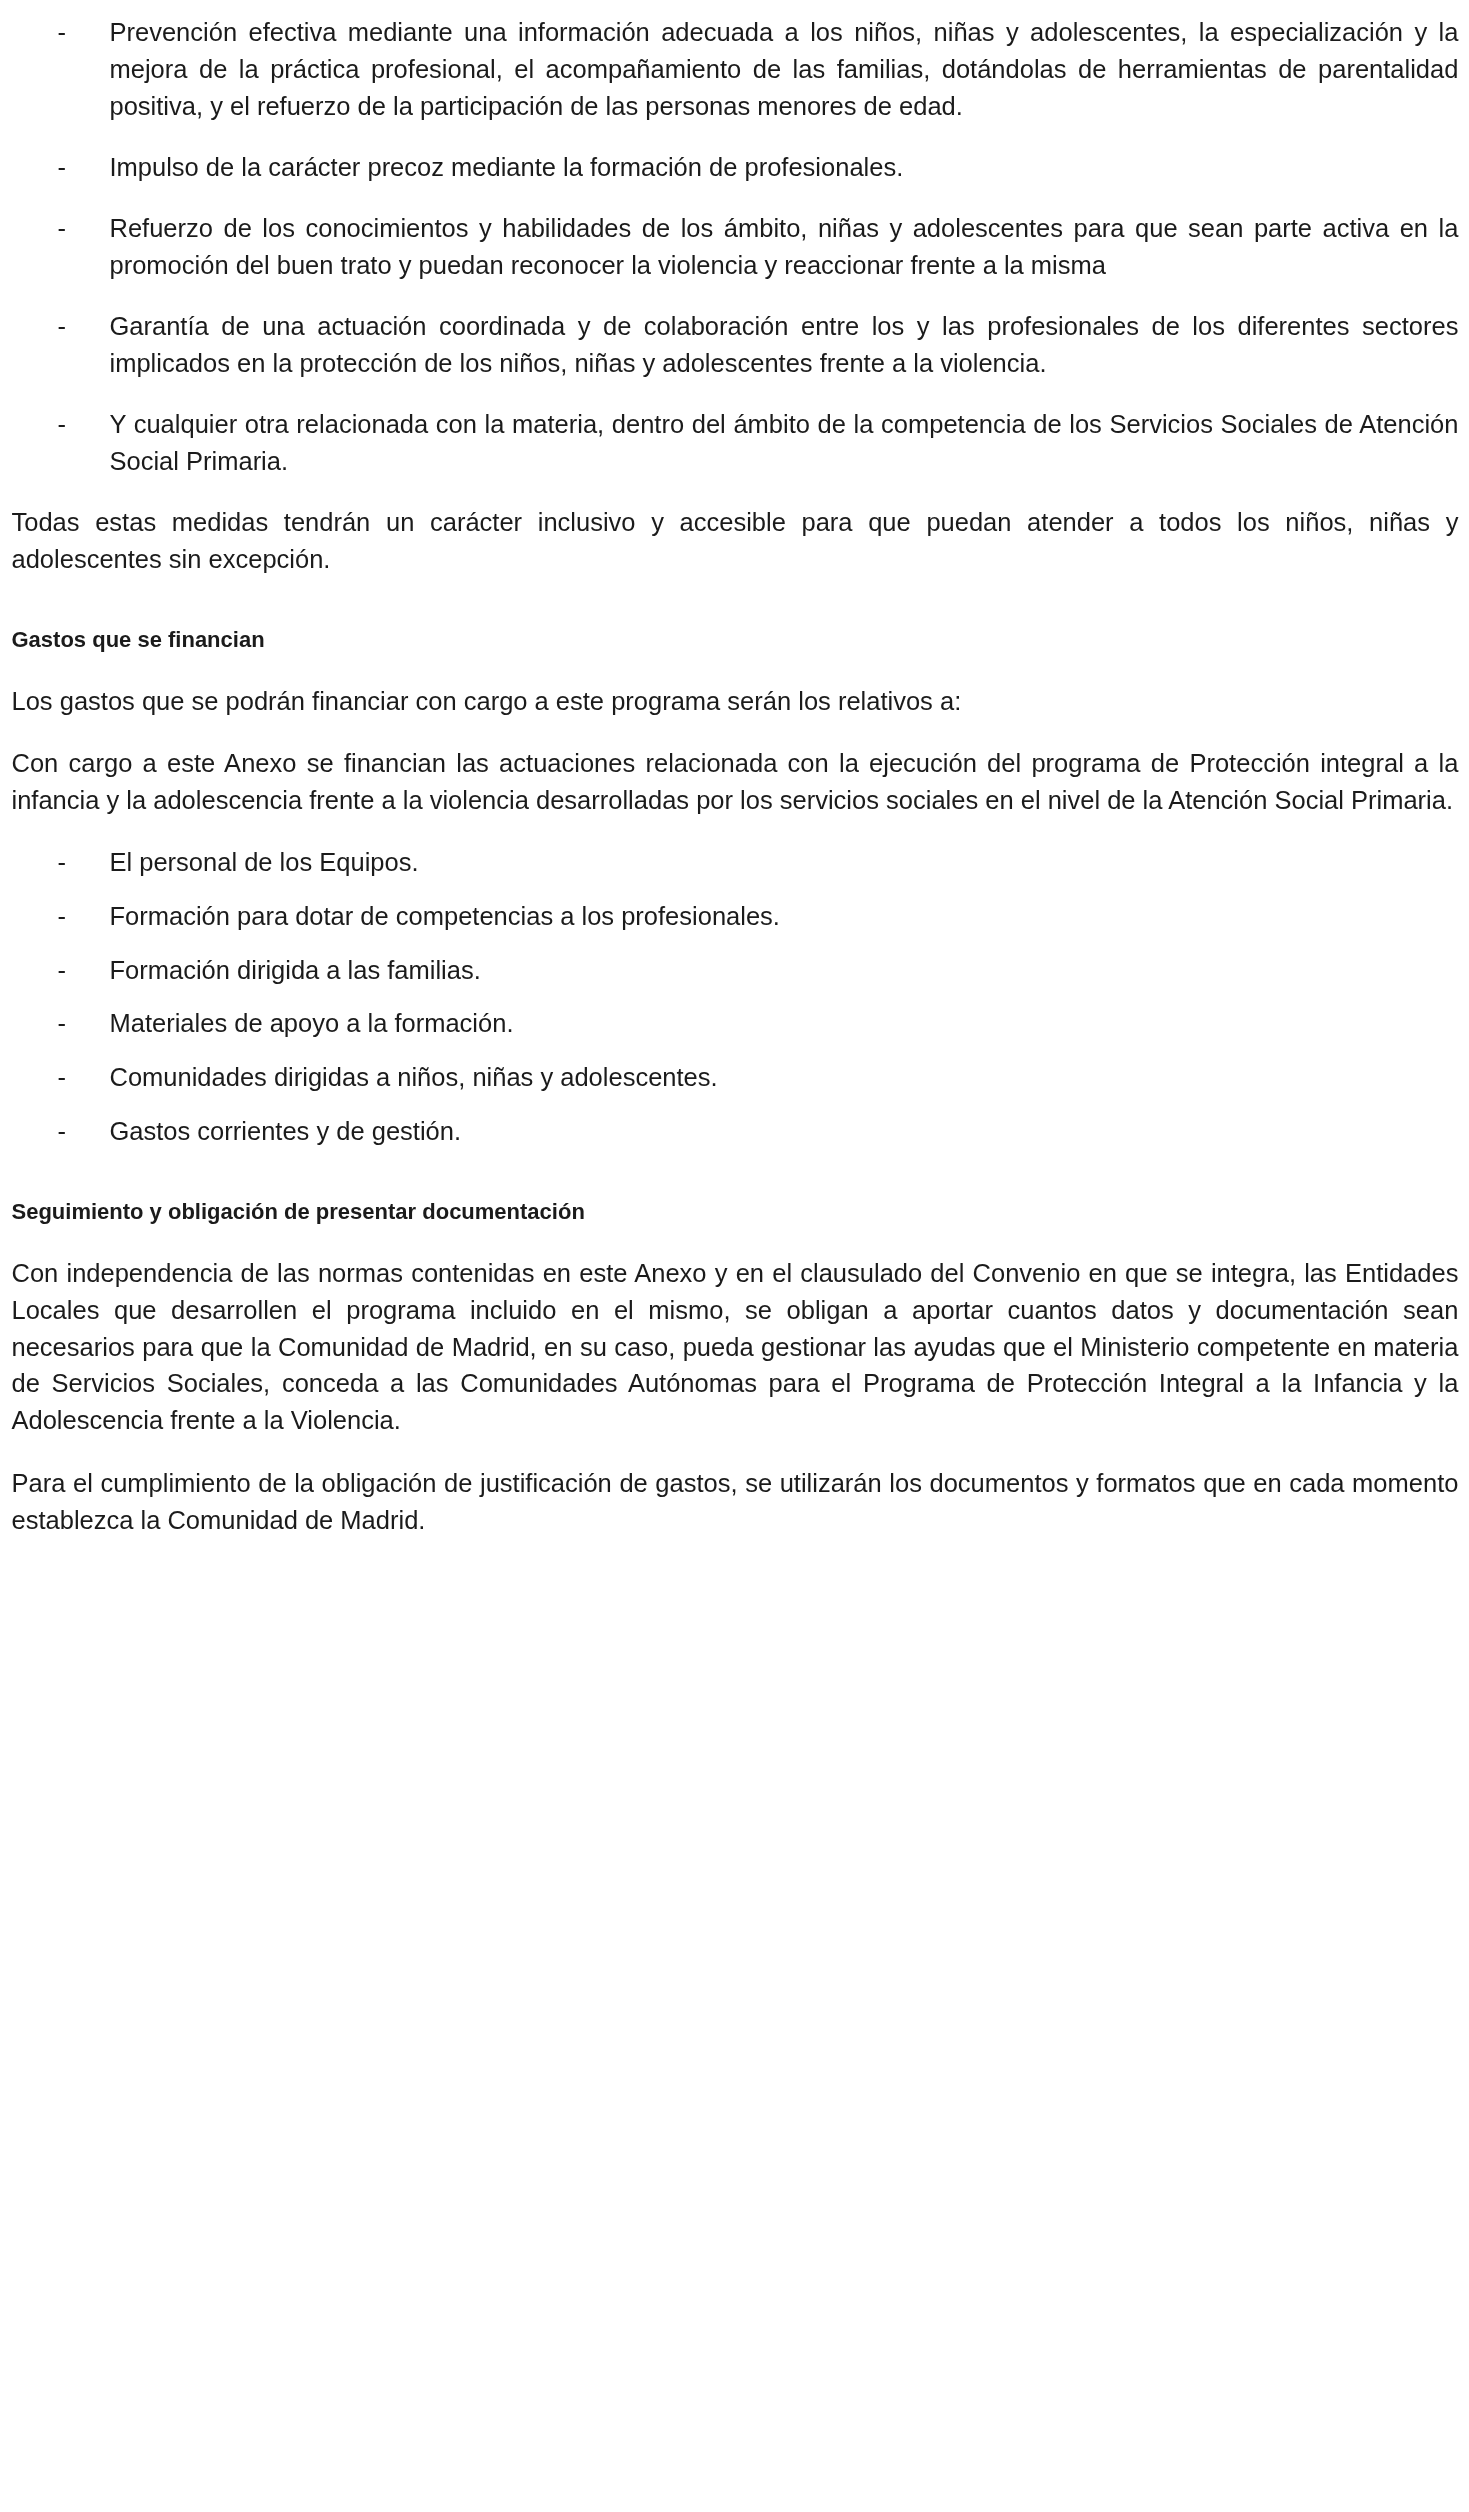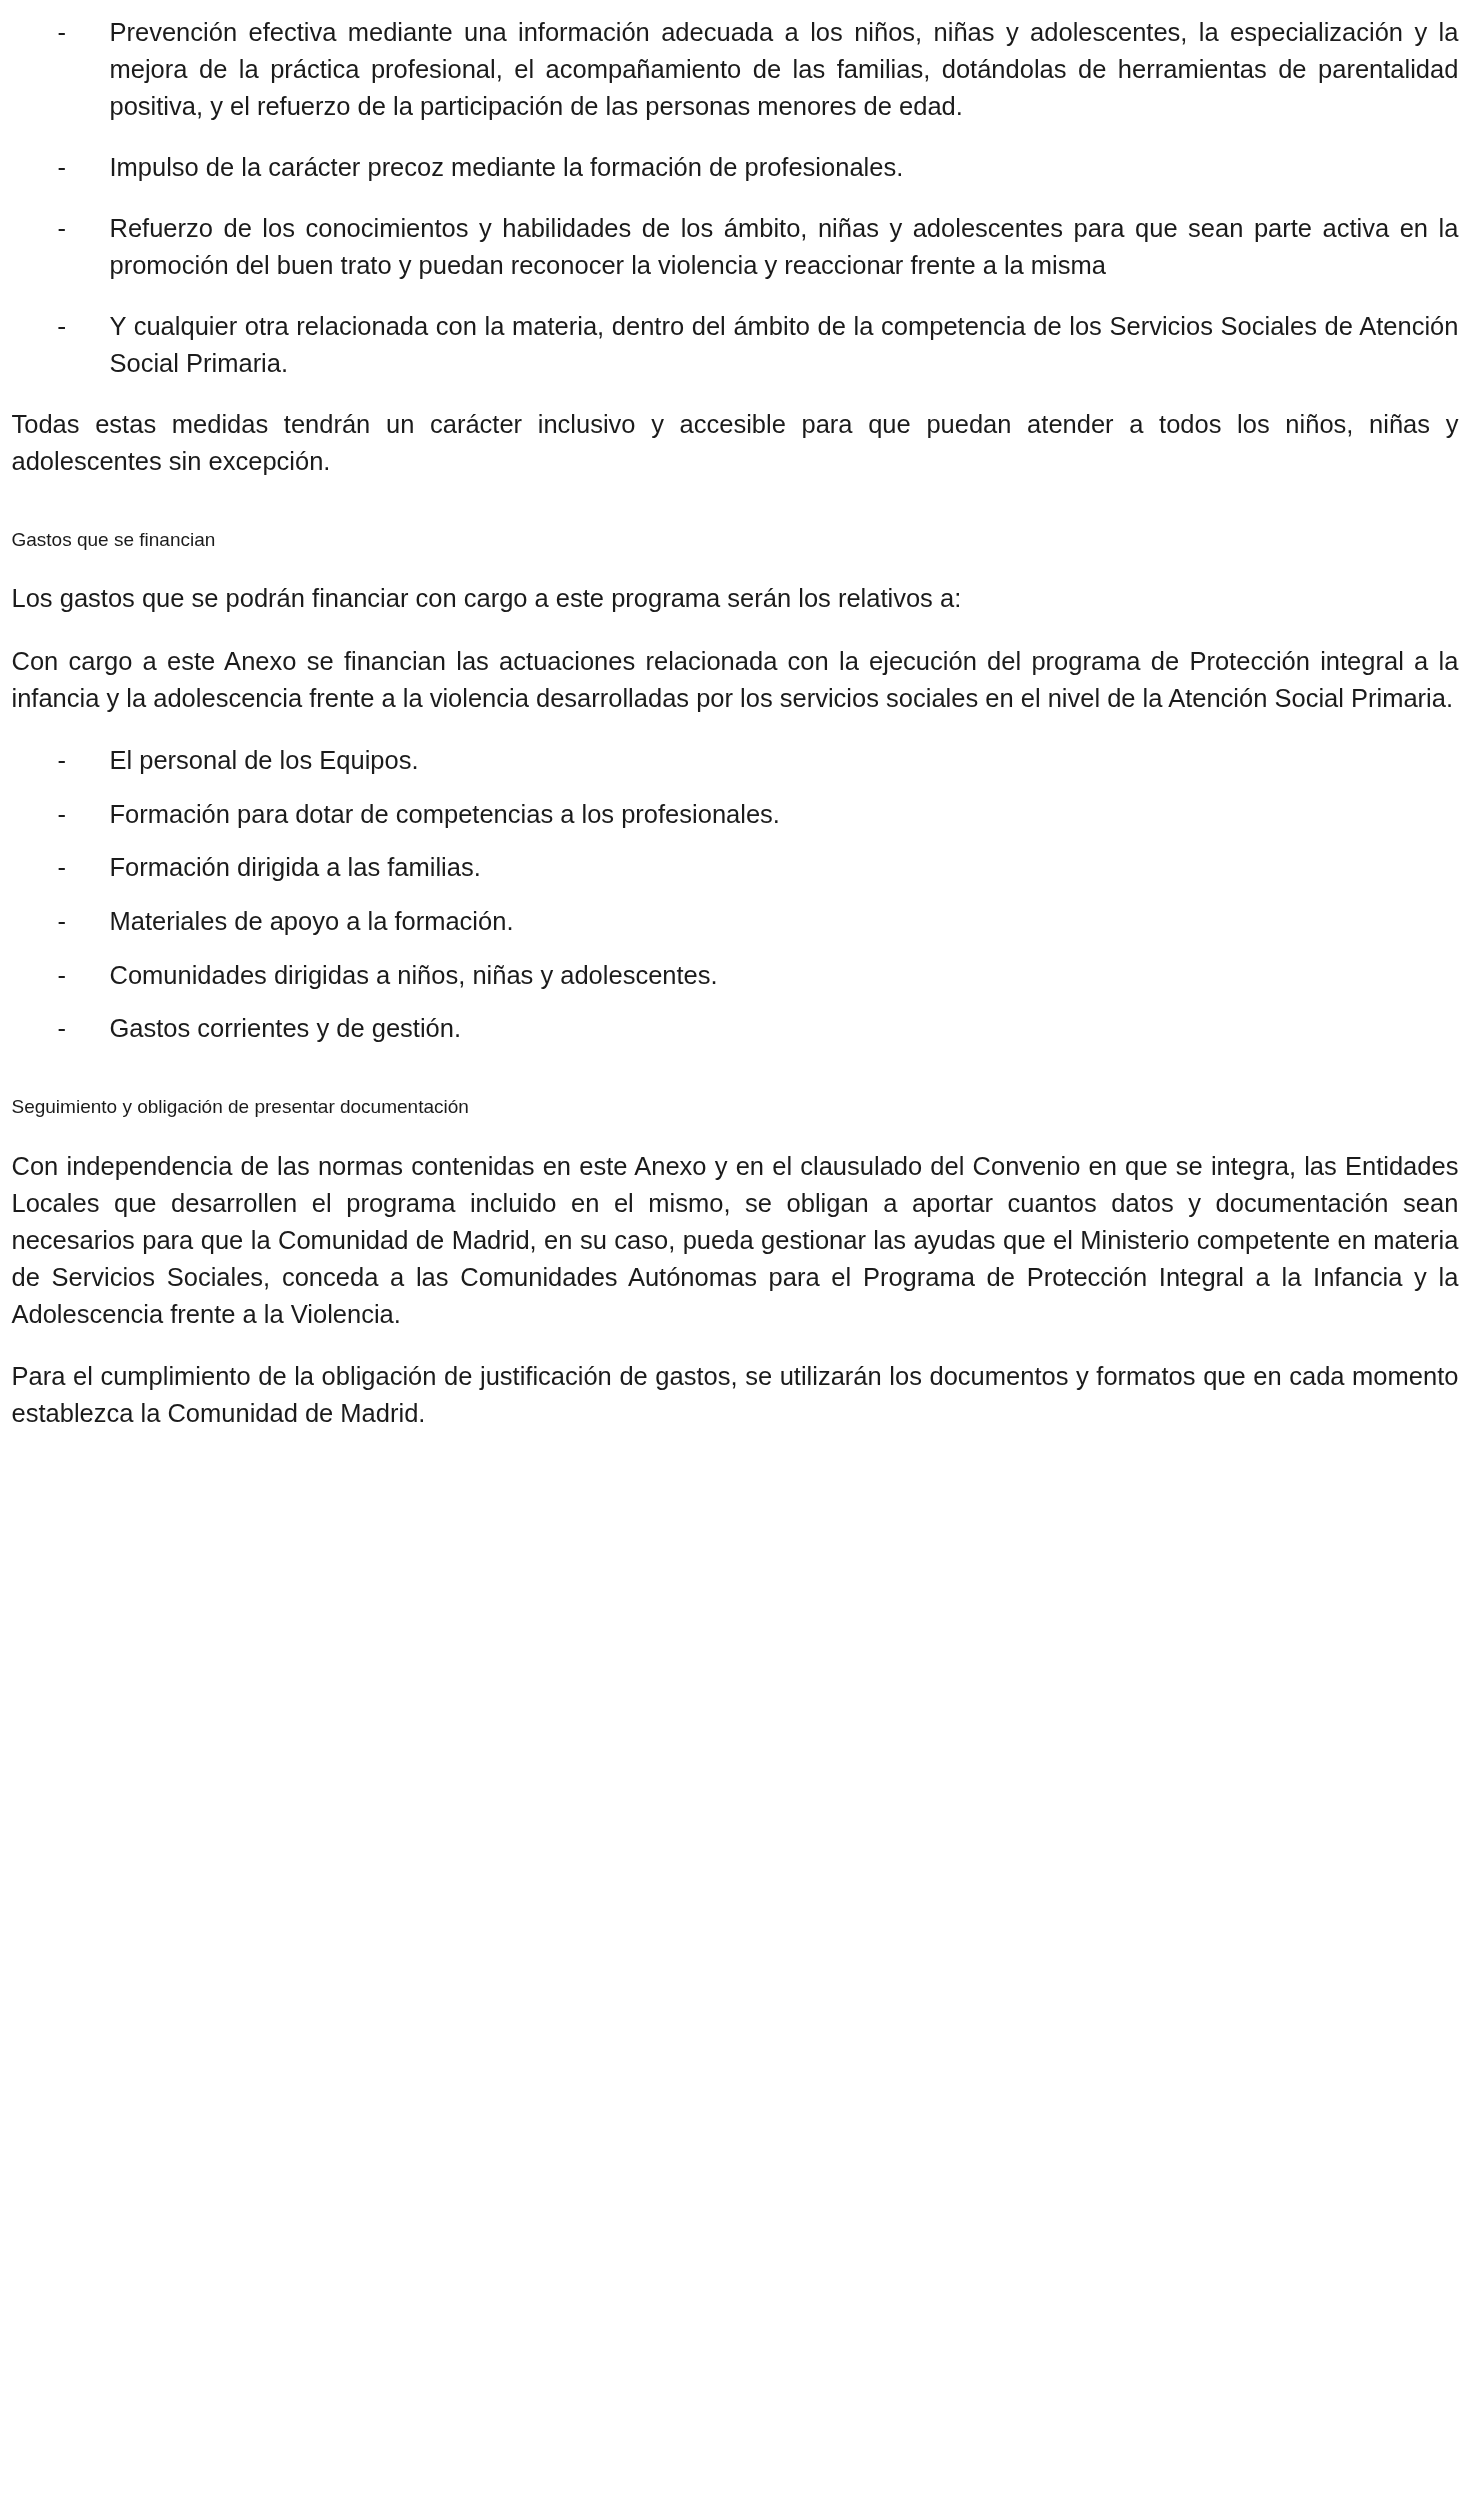--- a/index.html
+++ b/index.html
@@ -38,22 +38,22 @@
   }
   li.bullet-item .marker {
     position: absolute;
     left: 46px;
     top: 0;
   }
   p.para {
     margin: 0 0 25.5px 0;
   }
   h3.section-heading {
-    font-size: 19px;
-    font-weight: normal;
+    font-size: 22px;
+    font-weight: bold;
     text-align: left;
     margin: 46px 0 27px 0;
   }
 </style>
 </head>
 <body>
 
 <div class="page">
 
   <ul class="bullet-list">
@@ -64,20 +64,21 @@
     <li class="bullet-item">
       <span class="marker">-</span>
       <span class="item-text">Impulso de la carácter precoz mediante la formación de profesionales.</span>
     </li>
     <li class="bullet-item">
       <span class="marker">-</span>
       <span class="item-text">Refuerzo de los conocimientos y habilidades de los ámbito, niñas y adolescentes para que sean parte activa en la promoción del buen trato y puedan reconocer la violencia y reaccionar frente a la misma</span>
     </li>
     <li class="bullet-item">
       <span class="marker">-</span>
+      <span class="item-text">Garantía de una actuación coordinada y de colaboración entre los y las profesionales de los diferentes sectores implicados en la protección de los niños, niñas y adolescentes frente a la violencia.</span>
     </li>
     <li class="bullet-item">
       <span class="marker">-</span>
       <span class="item-text">Y cualquier otra relacionada con la materia, dentro del ámbito de la competencia de los Servicios Sociales de Atención Social Primaria.</span>
     </li>
   </ul>
 
   <p class="para">Todas estas medidas tendrán un carácter inclusivo y accesible para que puedan atender a todos los niños, niñas y adolescentes sin excepción.</p>
 
   <h3 class="section-heading">Gastos que se financian</h3>

